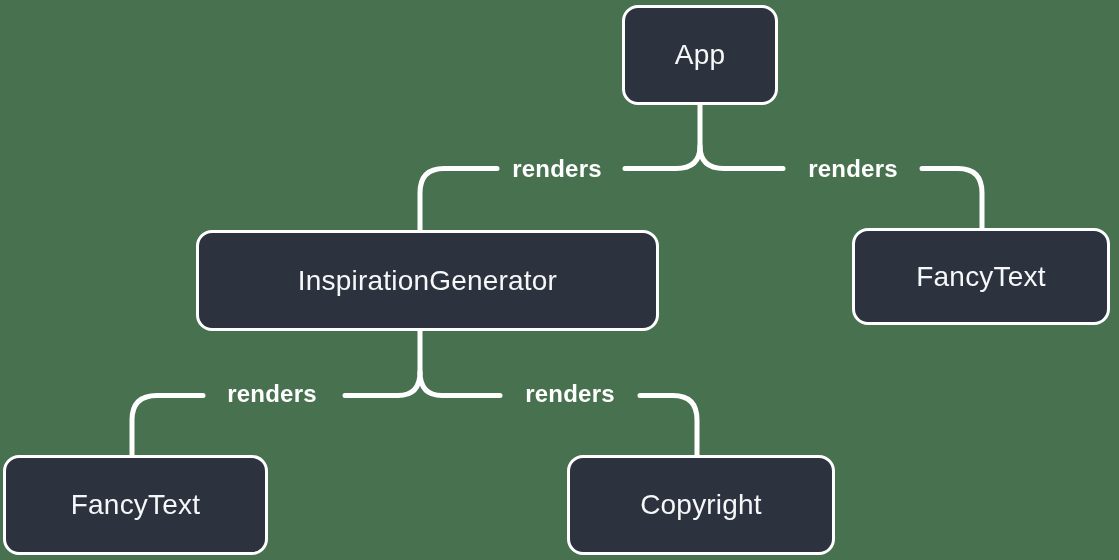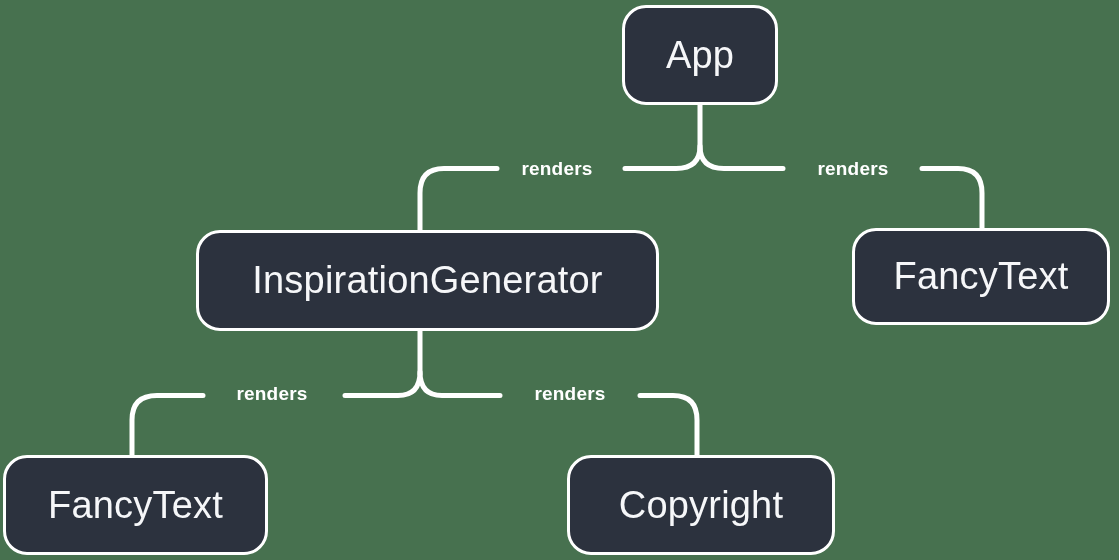--- a/index.html
+++ b/index.html
@@ -27,35 +27,35 @@
     stroke: #ffffff;
     stroke-width: 5;
     stroke-linecap: round;
     stroke-linejoin: round;
   }
   .node {
     position: absolute;
     box-sizing: border-box;
     background: #2c323e;
     border: 3px solid #ffffff;
-    border-radius: 24px;
+    border-radius: 16px;
     color: #f6f7f9;
-    font-size: 38px;
+    font-size: 28px;
     font-weight: 500;
     display: flex;
     align-items: center;
     justify-content: center;
     white-space: nowrap;
     letter-spacing: 0.2px;
   }
   .edge-label {
     position: absolute;
     transform: translate(-50%, -50%);
     color: #ffffff;
-    font-size: 19px;
+    font-size: 24px;
     font-weight: 700;
     white-space: nowrap;
     letter-spacing: 0.2px;
   }
   
   #node-app                  { left: 622px; top: 5px;   width: 156px; height: 100px; }
   #node-inspiration          { left: 196px; top: 230px; width: 463px; height: 101px; }
   #node-fancytext-top        { left: 852px; top: 228px; width: 258px; height: 97px;  }
   #node-fancytext-bottom     { left: 3px;   top: 455px; width: 265px; height: 100px; }
   #node-copyright            { left: 567px; top: 455px; width: 268px; height: 100px; }

